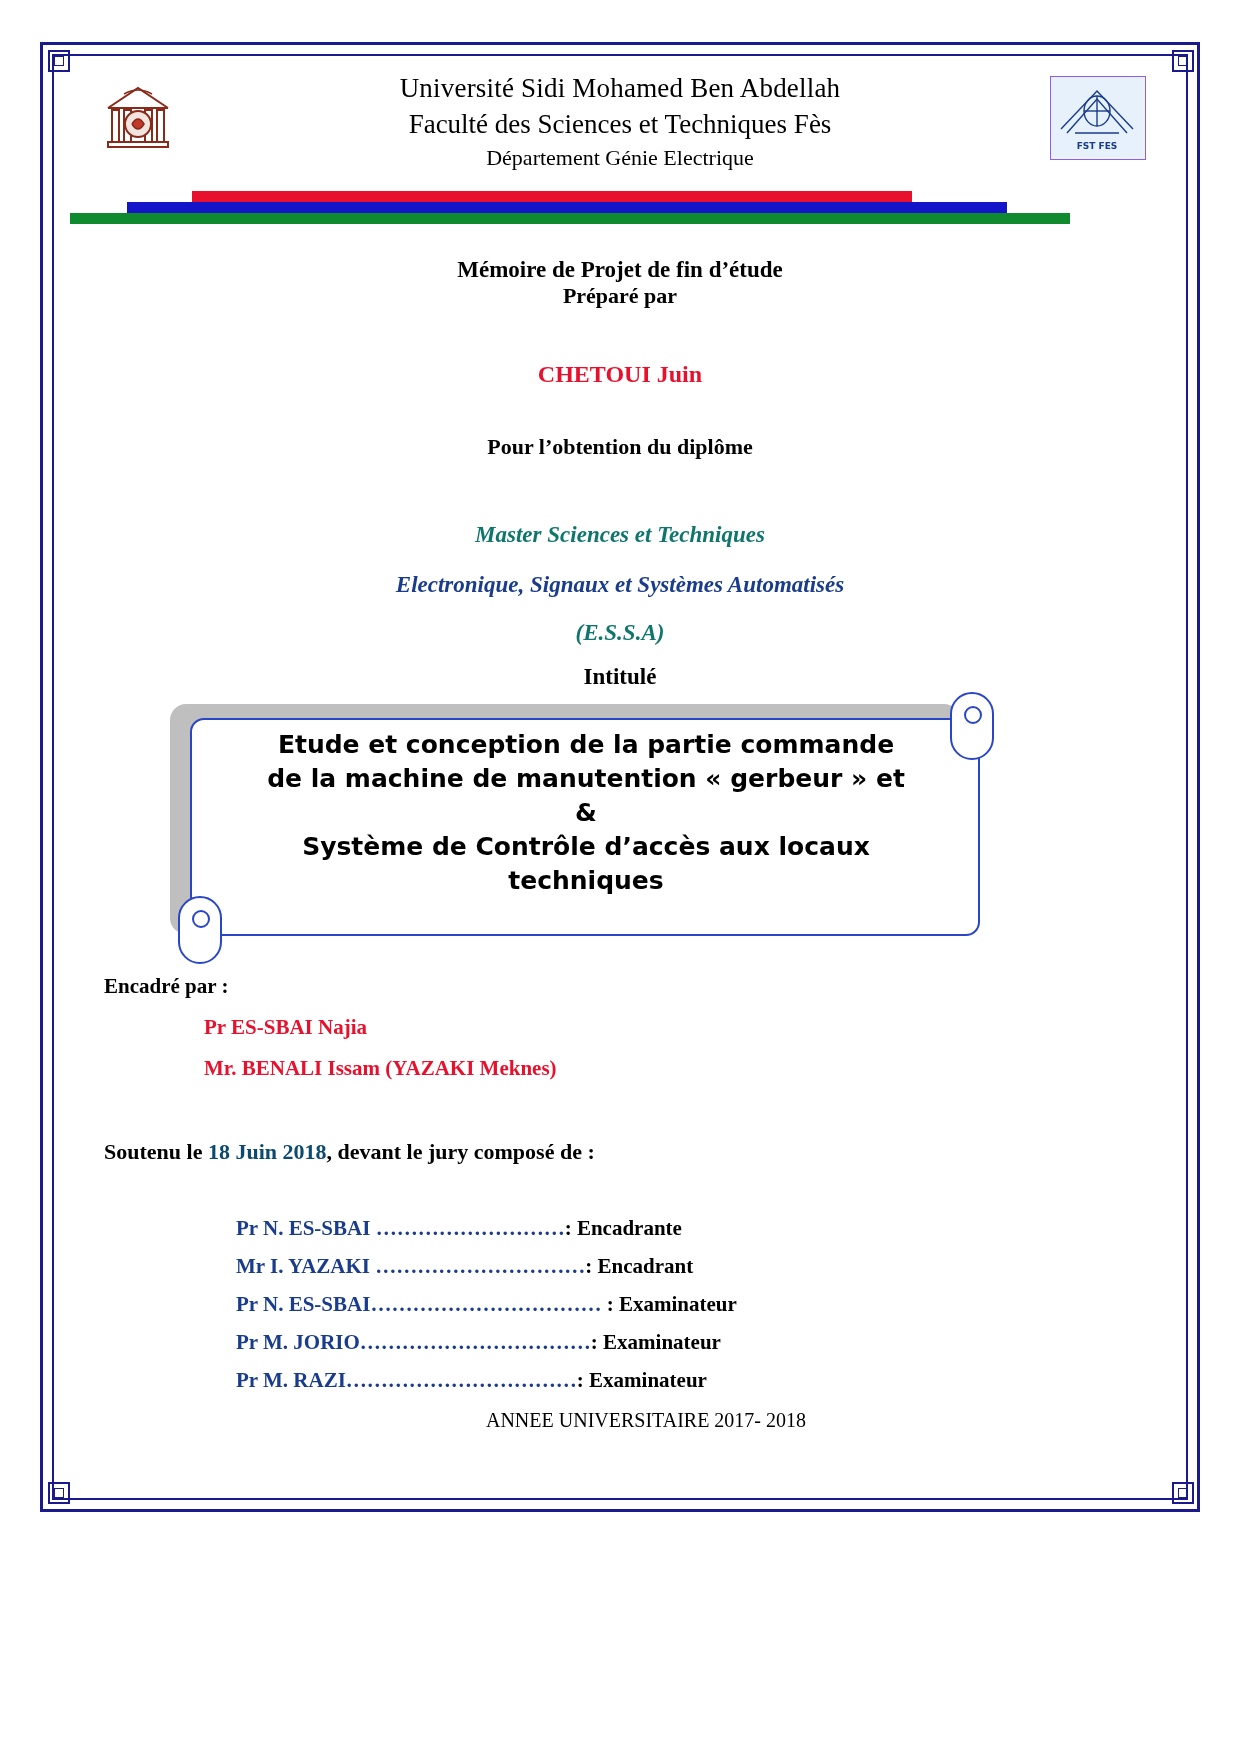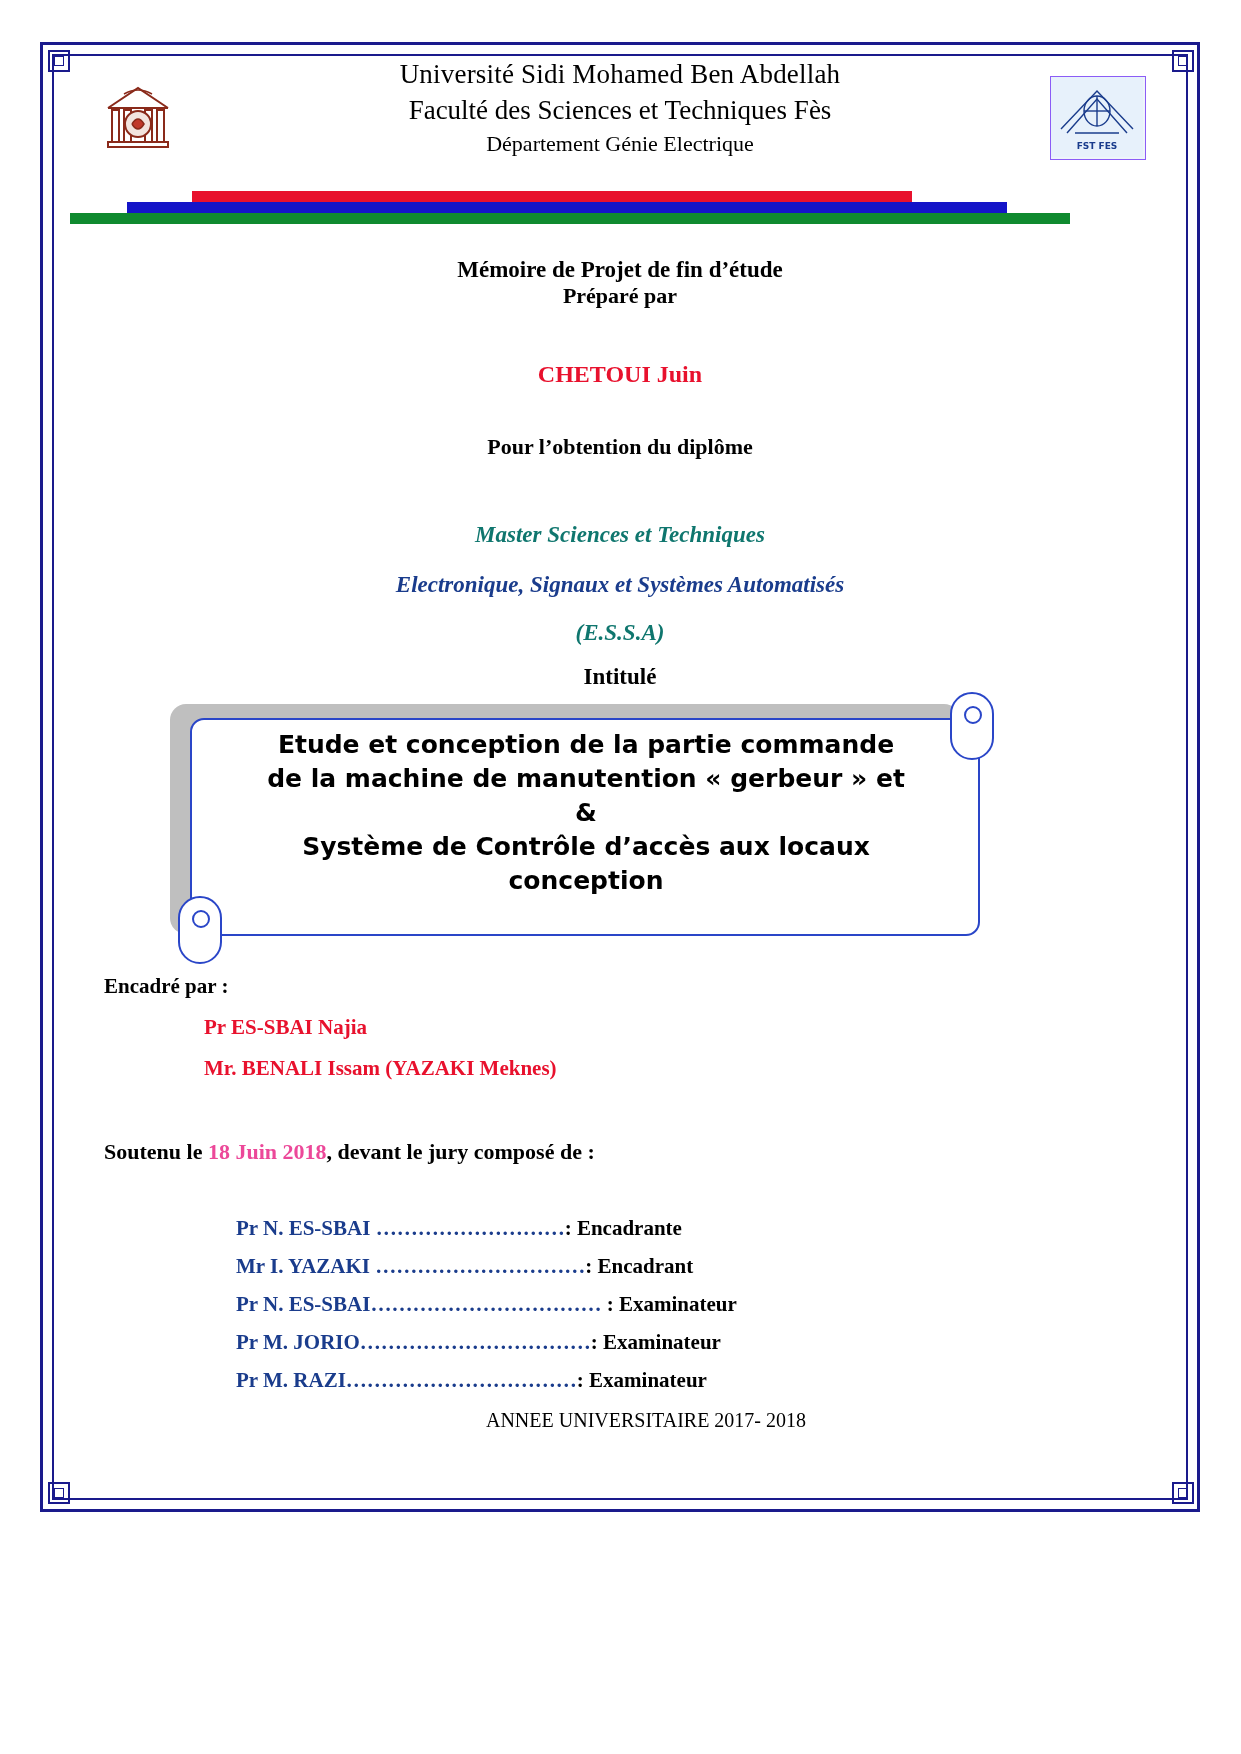--- a/index.html
+++ b/index.html
@@ -67,21 +67,21 @@
 
   
   .header {
     position: relative;
     height: 135px;
   }
   .header-titles {
     position: absolute;
     left: 0;
     right: 0;
-    top: 2px;
+    top: 16px;
     text-align: center;
   }
   .header-titles .line1 {
     font-size: 27px;
     line-height: 36px;
     letter-spacing: .2px;
   }
   .header-titles .line2 {
     font-size: 27px;
     line-height: 36px;
@@ -256,21 +256,21 @@
     font-size: 21px;
     font-weight: bold;
     color: #e8112d;
   }
   .line-soutenu {
     margin-top: 58px;
     font-size: 22px;
     font-weight: bold;
   }
   .line-soutenu .date {
-    color: #ec4899;
+    color: #0c4a6e;
   }
 
   .jury {
     margin-top: 44px;
     margin-left: 100px;
   }
   .jury-row {
     font-size: 21px;
     font-weight: bold;
     line-height: 38px;
@@ -362,21 +362,21 @@
   <div class="scroll-wrap">
     <div class="scroll-shadow"></div>
     <div class="scroll-box"></div>
     <div class="curl curl-left"></div>
     <div class="curl curl-right"></div>
     <div class="scroll-title">
       <div>Etude et conception de la partie commande</div>
       <div>de la machine de manutention « gerbeur » et</div>
       <div>&amp;</div>
       <div>Système de Contrôle d’accès aux locaux</div>
-      <div>conception</div>
+      <div>techniques</div>
     </div>
   </div>
 
   <div class="left-block">
     <div class="label-encadre">Encadré par :</div>
     <div class="sup">Pr ES-SBAI Najia</div>
     <div class="sup">Mr. BENALI Issam (YAZAKI Meknes)</div>
 
     <div class="line-soutenu">
       <span>Soutenu le </span><span class="date">18 Juin 2018</span><span>, devant le jury composé de :</span>

